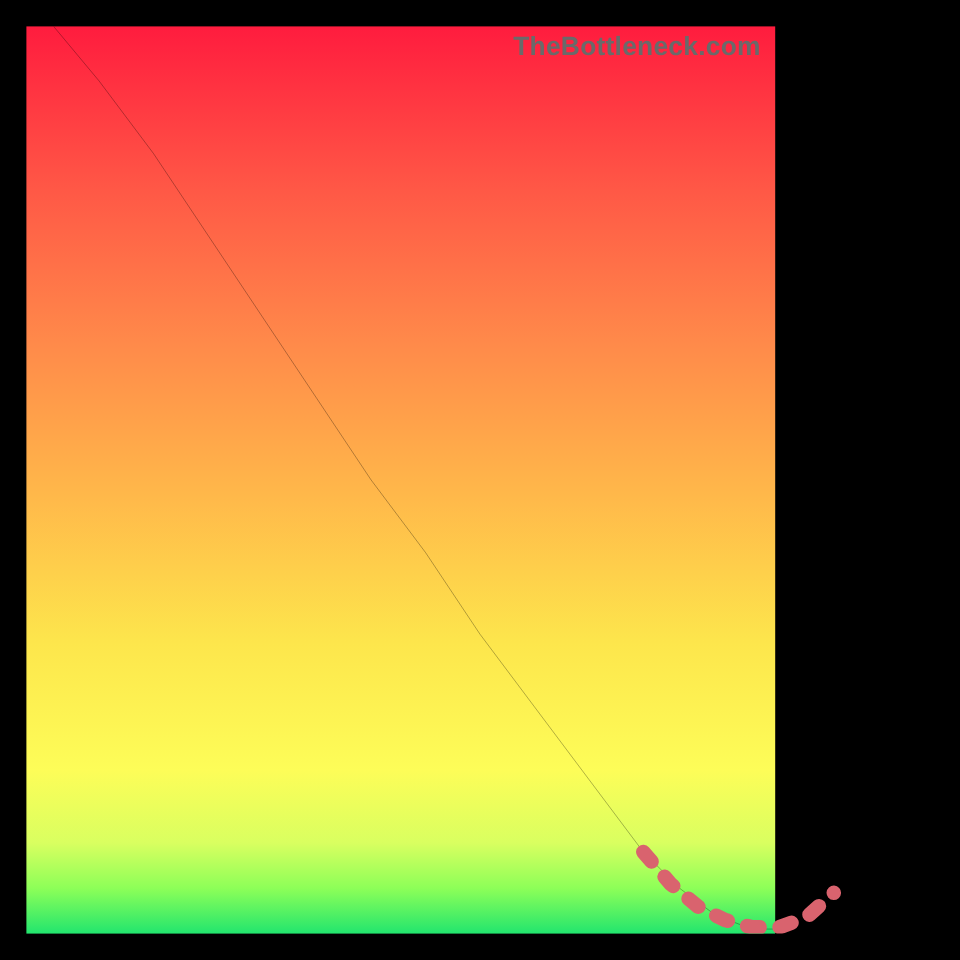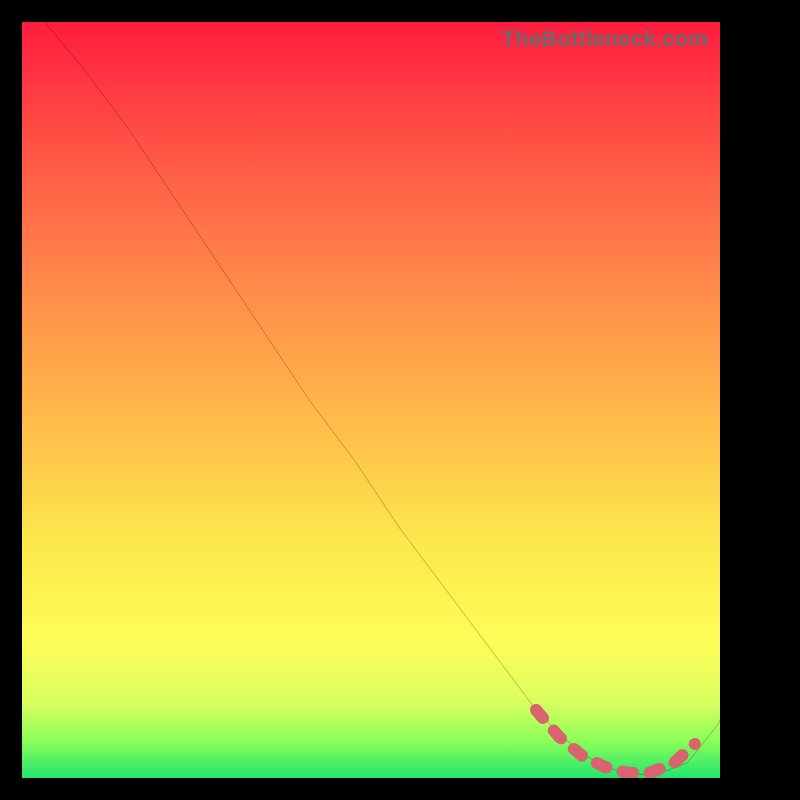--- a/index.html
+++ b/index.html
@@ -14,21 +14,21 @@
   .stage {
     position: relative;
     width: 800px;
     height: 800px;
     background: #000;
   }
   .plot-box {
     position: absolute;
     left: 22px;
     top: 22px;
-    width: 698px;
+    width: 624px;
     height: 756px;
     background: linear-gradient(
       to bottom,
       #ff1c3e 0%,
       #ff5846 18%,
       #ff8a4a 35%,
       #ffb94a 52%,
       #fde64c 68%,
       #fdfd58 82%,
       #d9ff60 90%,

